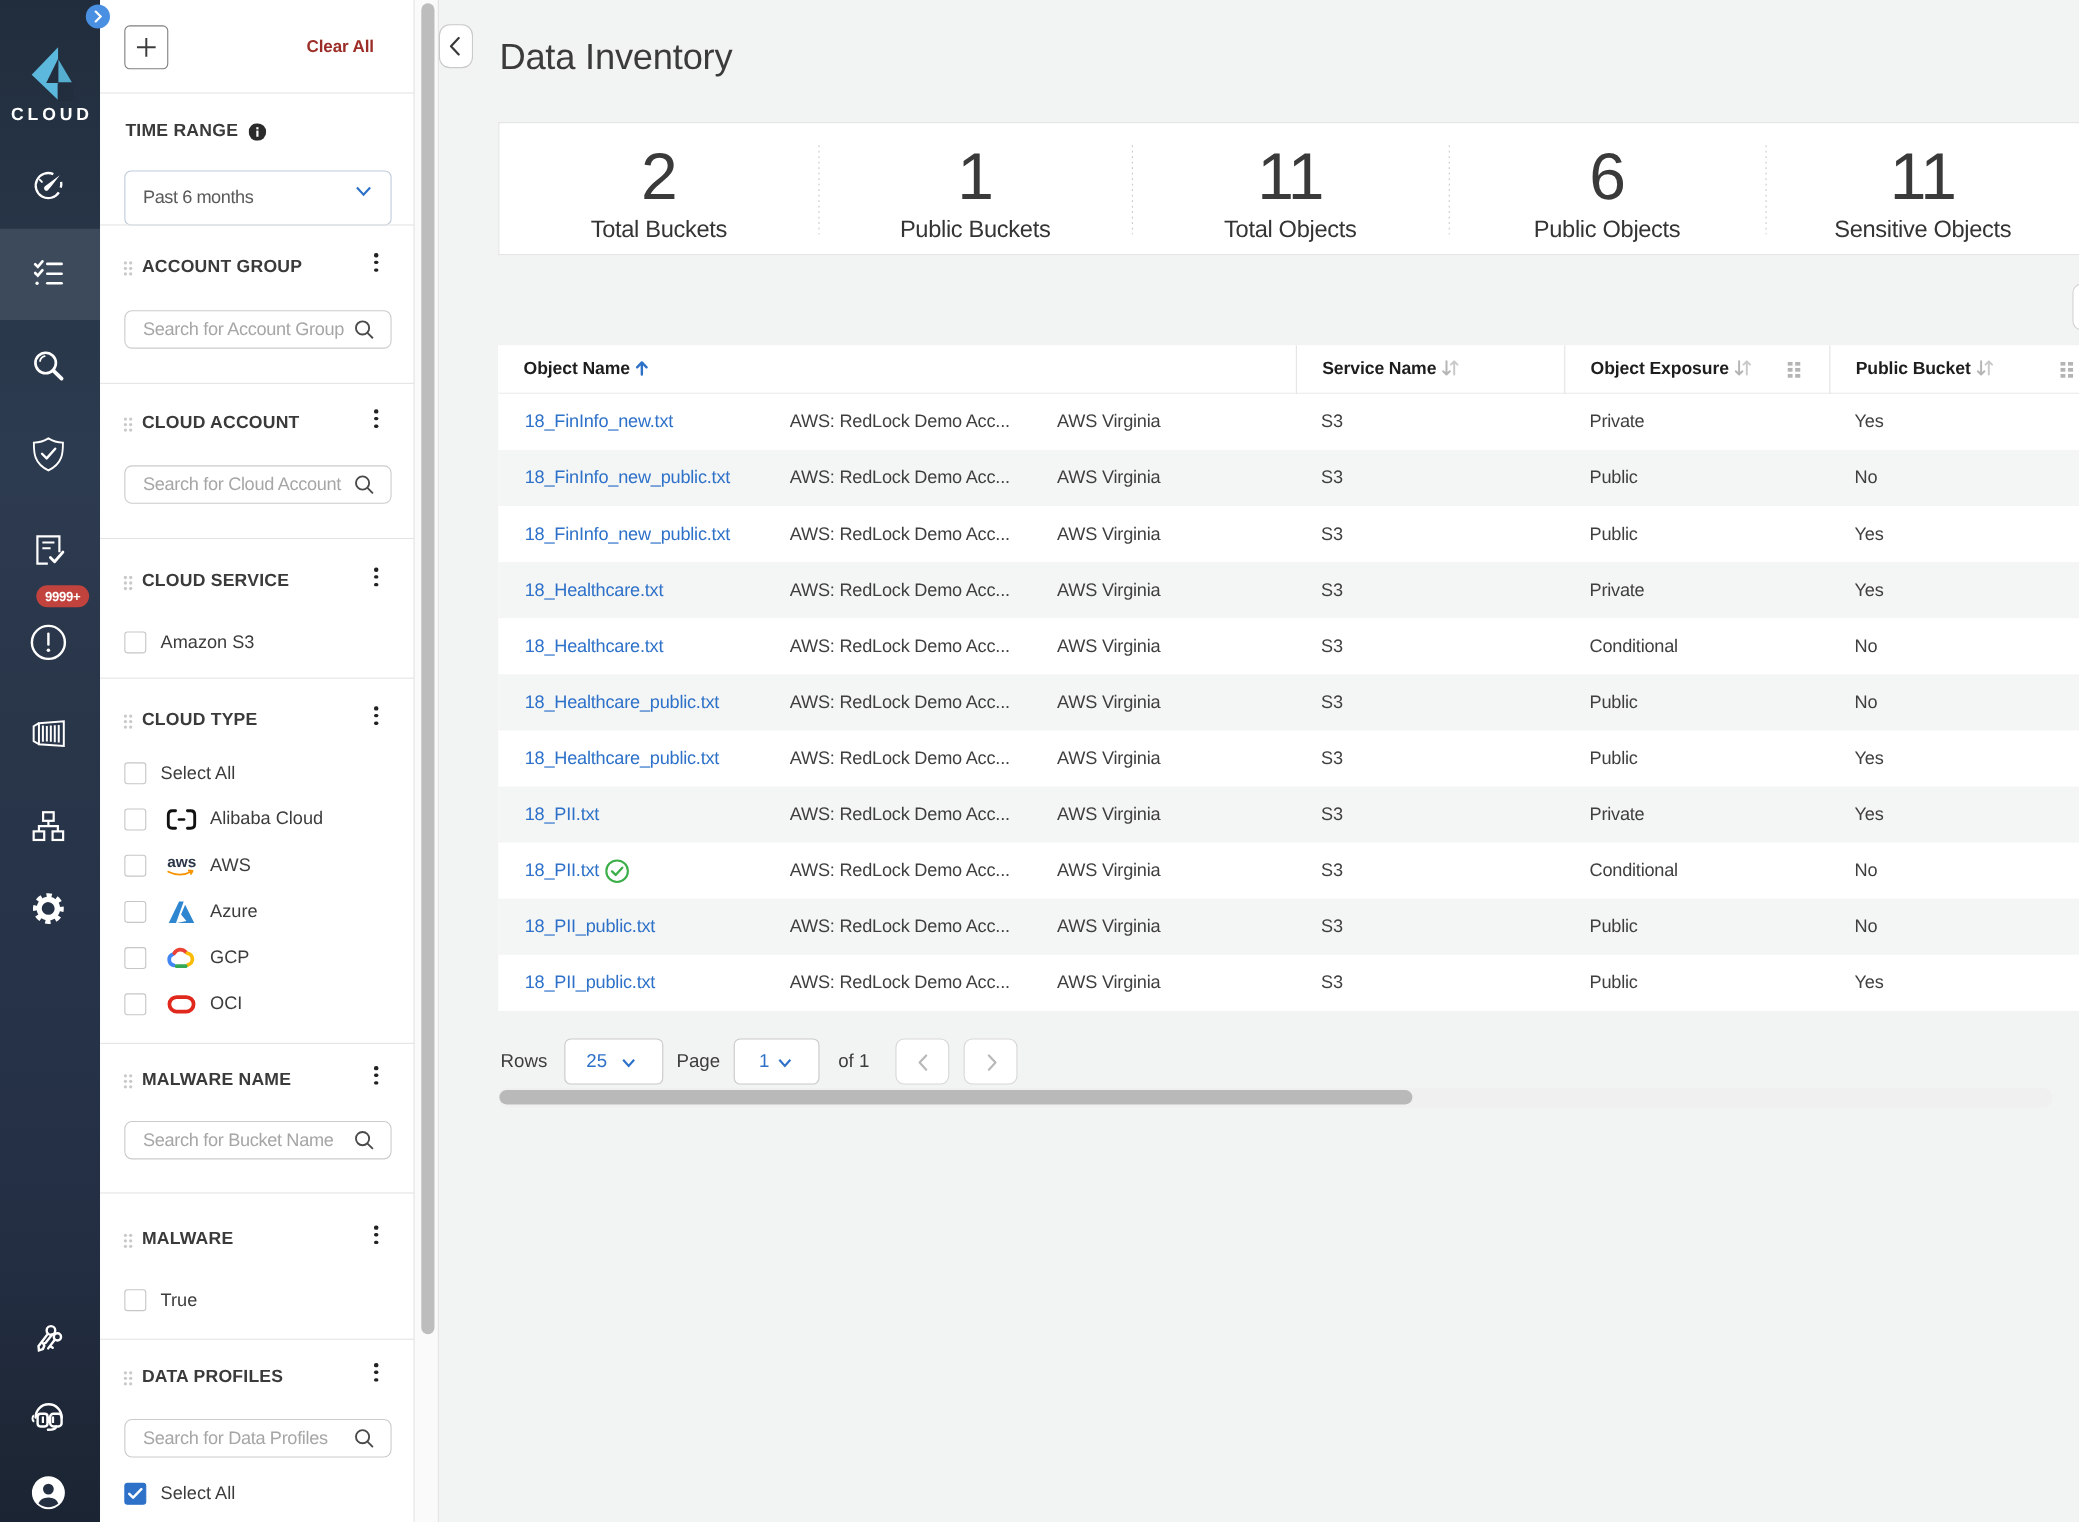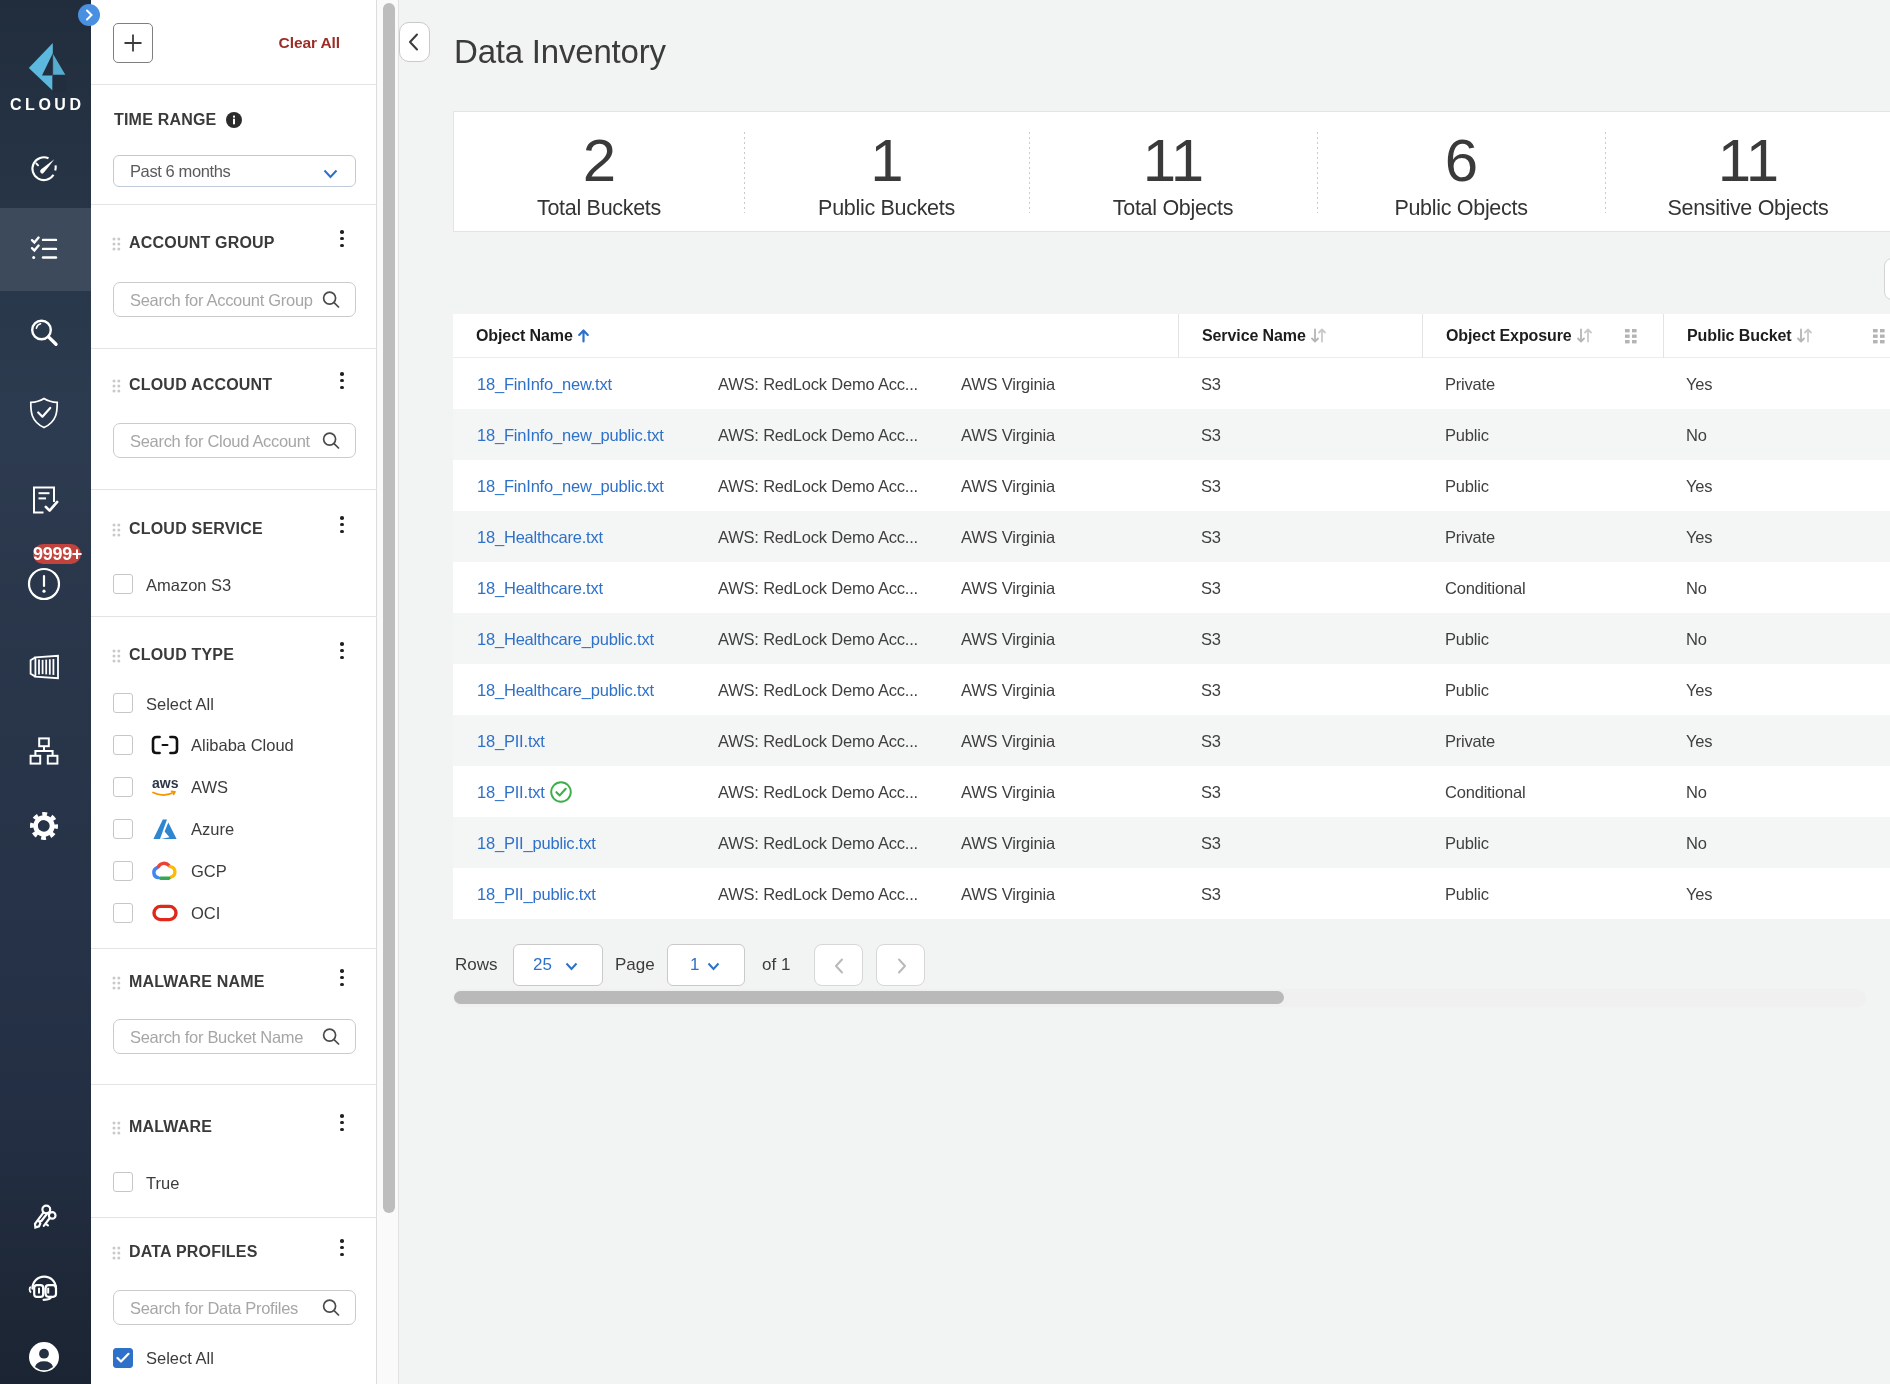--- a/index.html
+++ b/index.html
@@ -85,21 +85,21 @@
 <svg class="navic" style="left:44px;top:413px" width="30" height="32" viewBox="0 0 30 32" fill="none" stroke="#fff" stroke-width="1.7">
   <path d="M15,1.5 C19,4 23.5,5.2 28.2,5.4 C28.2,13.6 28.6,24 15,30.6 C1.4,24 1.8,13.6 1.8,5.4 C6.5,5.2 11,4 15,1.5 Z"></path>
   <path d="M9.2,15.5 L13.4,19.7 L21.2,10.9" stroke-width="2.2" stroke-linecap="round" stroke-linejoin="round"></path>
 </svg>
 <svg class="navic" style="left:44px;top:500px" width="30" height="30" viewBox="0 0 30 30" fill="none" stroke="#fff" stroke-width="2">
   <path d="M25,17 V2.6 H5 V27.4 H14.5"></path>
   <path d="M9.5,8.2 H20.5"></path>
     <path d="M9.5,13.4 H17"></path>
   <path d="M16.8,21.9 L20.6,25.7 L28.2,16.9" stroke-width="2.6" stroke-linecap="round" stroke-linejoin="round"></path>
 </svg>
-<div class="ab" style="left:33px;top:544px;width:48px;height:20px;background:#c2433e;border-radius:10px;color:#fff;font-size:18px;font-weight:bold;text-align:center;line-height:20px;letter-spacing:-0.3px;z-index:3">9999+</div>
+<div class="ab" style="left:33px;top:532px;width:48px;height:20px;background:#c2433e;border-radius:10px;color:#fff;font-size:12px;font-weight:bold;text-align:center;line-height:20px;letter-spacing:-0.3px;z-index:3">9999+</div>
 <svg class="navic" style="left:44px;top:584px" width="34" height="34" viewBox="0 0 34 34" fill="none" stroke="#fff" stroke-width="2.2">
   <circle cx="17" cy="17" r="15"></circle>
   <path d="M17,9 V19" stroke-linecap="round"></path>
   <circle cx="17" cy="24.2" r="1.6" fill="#fff" stroke="none"></circle>
 </svg>
 <svg class="navic" style="left:44px;top:667px" width="36" height="28" viewBox="0 0 36 28" fill="none" stroke="#fff" stroke-width="1.8">
   <path d="M9.4,4.4 L32,2.8 V25.2 L9.4,23.6 Z"></path>
   <path d="M9.4,4.4 L4.6,7.2 V20.8 L9.4,23.6"></path>
   <path d="M13,6.6 V21.4"></path>
     <path d="M16.6,6.9 V21.1"></path>
@@ -149,21 +149,21 @@
     </svg>
   <div class="ab" style="right:36px;top:34px;font-size:15.5px;font-weight:bold;color:#9b2c26;letter-spacing:-0.1px">Clear All</div>
   <div class="fdiv" style="top:84px"></div>
 
   <div class="ftitle" style="left:23px;top:120px">TIME RANGE</div>
   <svg class="ab" style="left:135px;top:112px" width="16" height="16" viewBox="0 0 16 16">
       <circle cx="8" cy="8" r="8" fill="#2b2b2b"></circle>
       <rect x="7" y="6.7" width="2" height="5.6" fill="#fff"></rect>
       <rect x="7" y="3.6" width="2" height="2" fill="#fff"></rect>
     </svg>
-  <div class="ab" style="left:22px;top:155px;width:243px;height:32px;border:1px solid #bfcbda;border-radius:6px;background:#fff">
+  <div class="ab" style="left:22px;top:155px;width:243px;height:50px;border:1px solid #bfcbda;border-radius:6px;background:#fff">
     <span style="position:absolute;left:16px;top:50%;transform:translateY(-50%);font-size:16.5px;color:#5a5a5a;letter-spacing:-0.4px">Past 6 months</span>
     <svg style="position:absolute;right:17px;top:13px" width="15" height="10" viewBox="0 0 15 10" fill="none" stroke="#2e71c9" stroke-width="2">
         <path d="M1.5,1.5 L7.5,8 L13.5,1.5"></path>
       </svg>
   </div>
   <div class="fdiv" style="top:204px"></div>
 
   <svg class="drag" style="top:237px" width="9" height="14" viewBox="0 0 9 14" fill="#c9c9c9">
       <circle cx="2" cy="2" r="1.5"></circle>
       <circle cx="6.8" cy="2" r="1.5"></circle>

